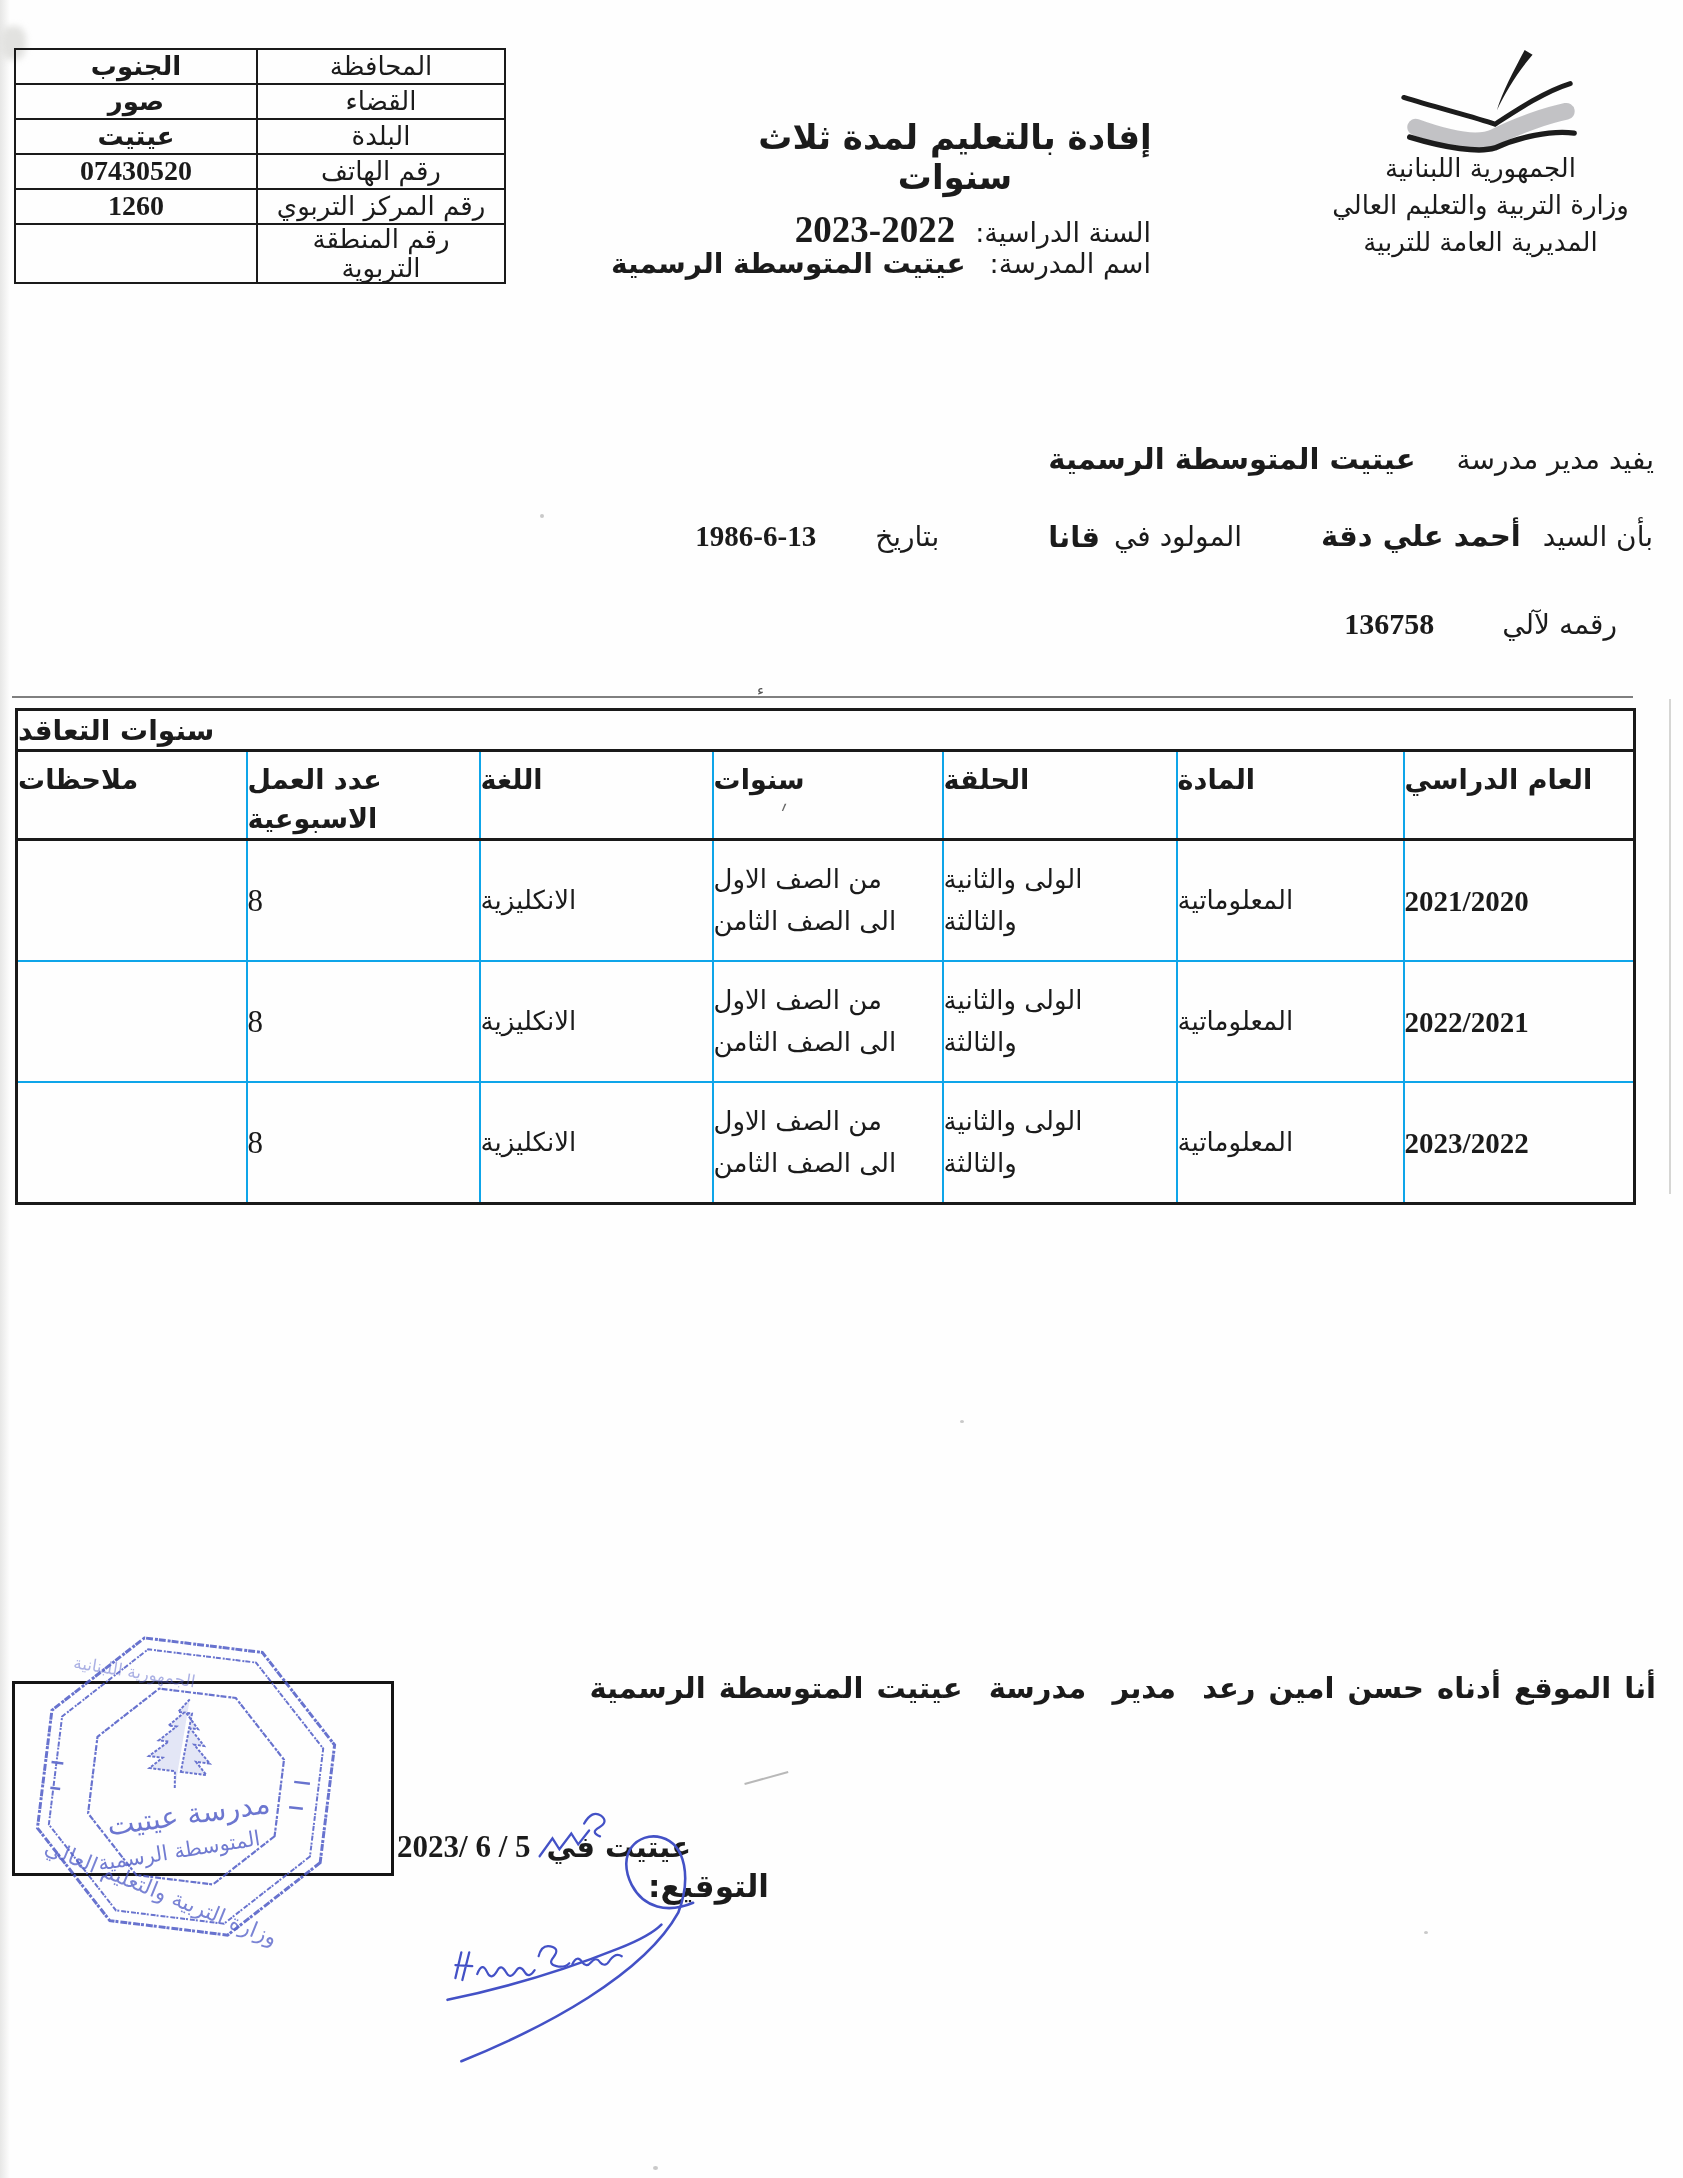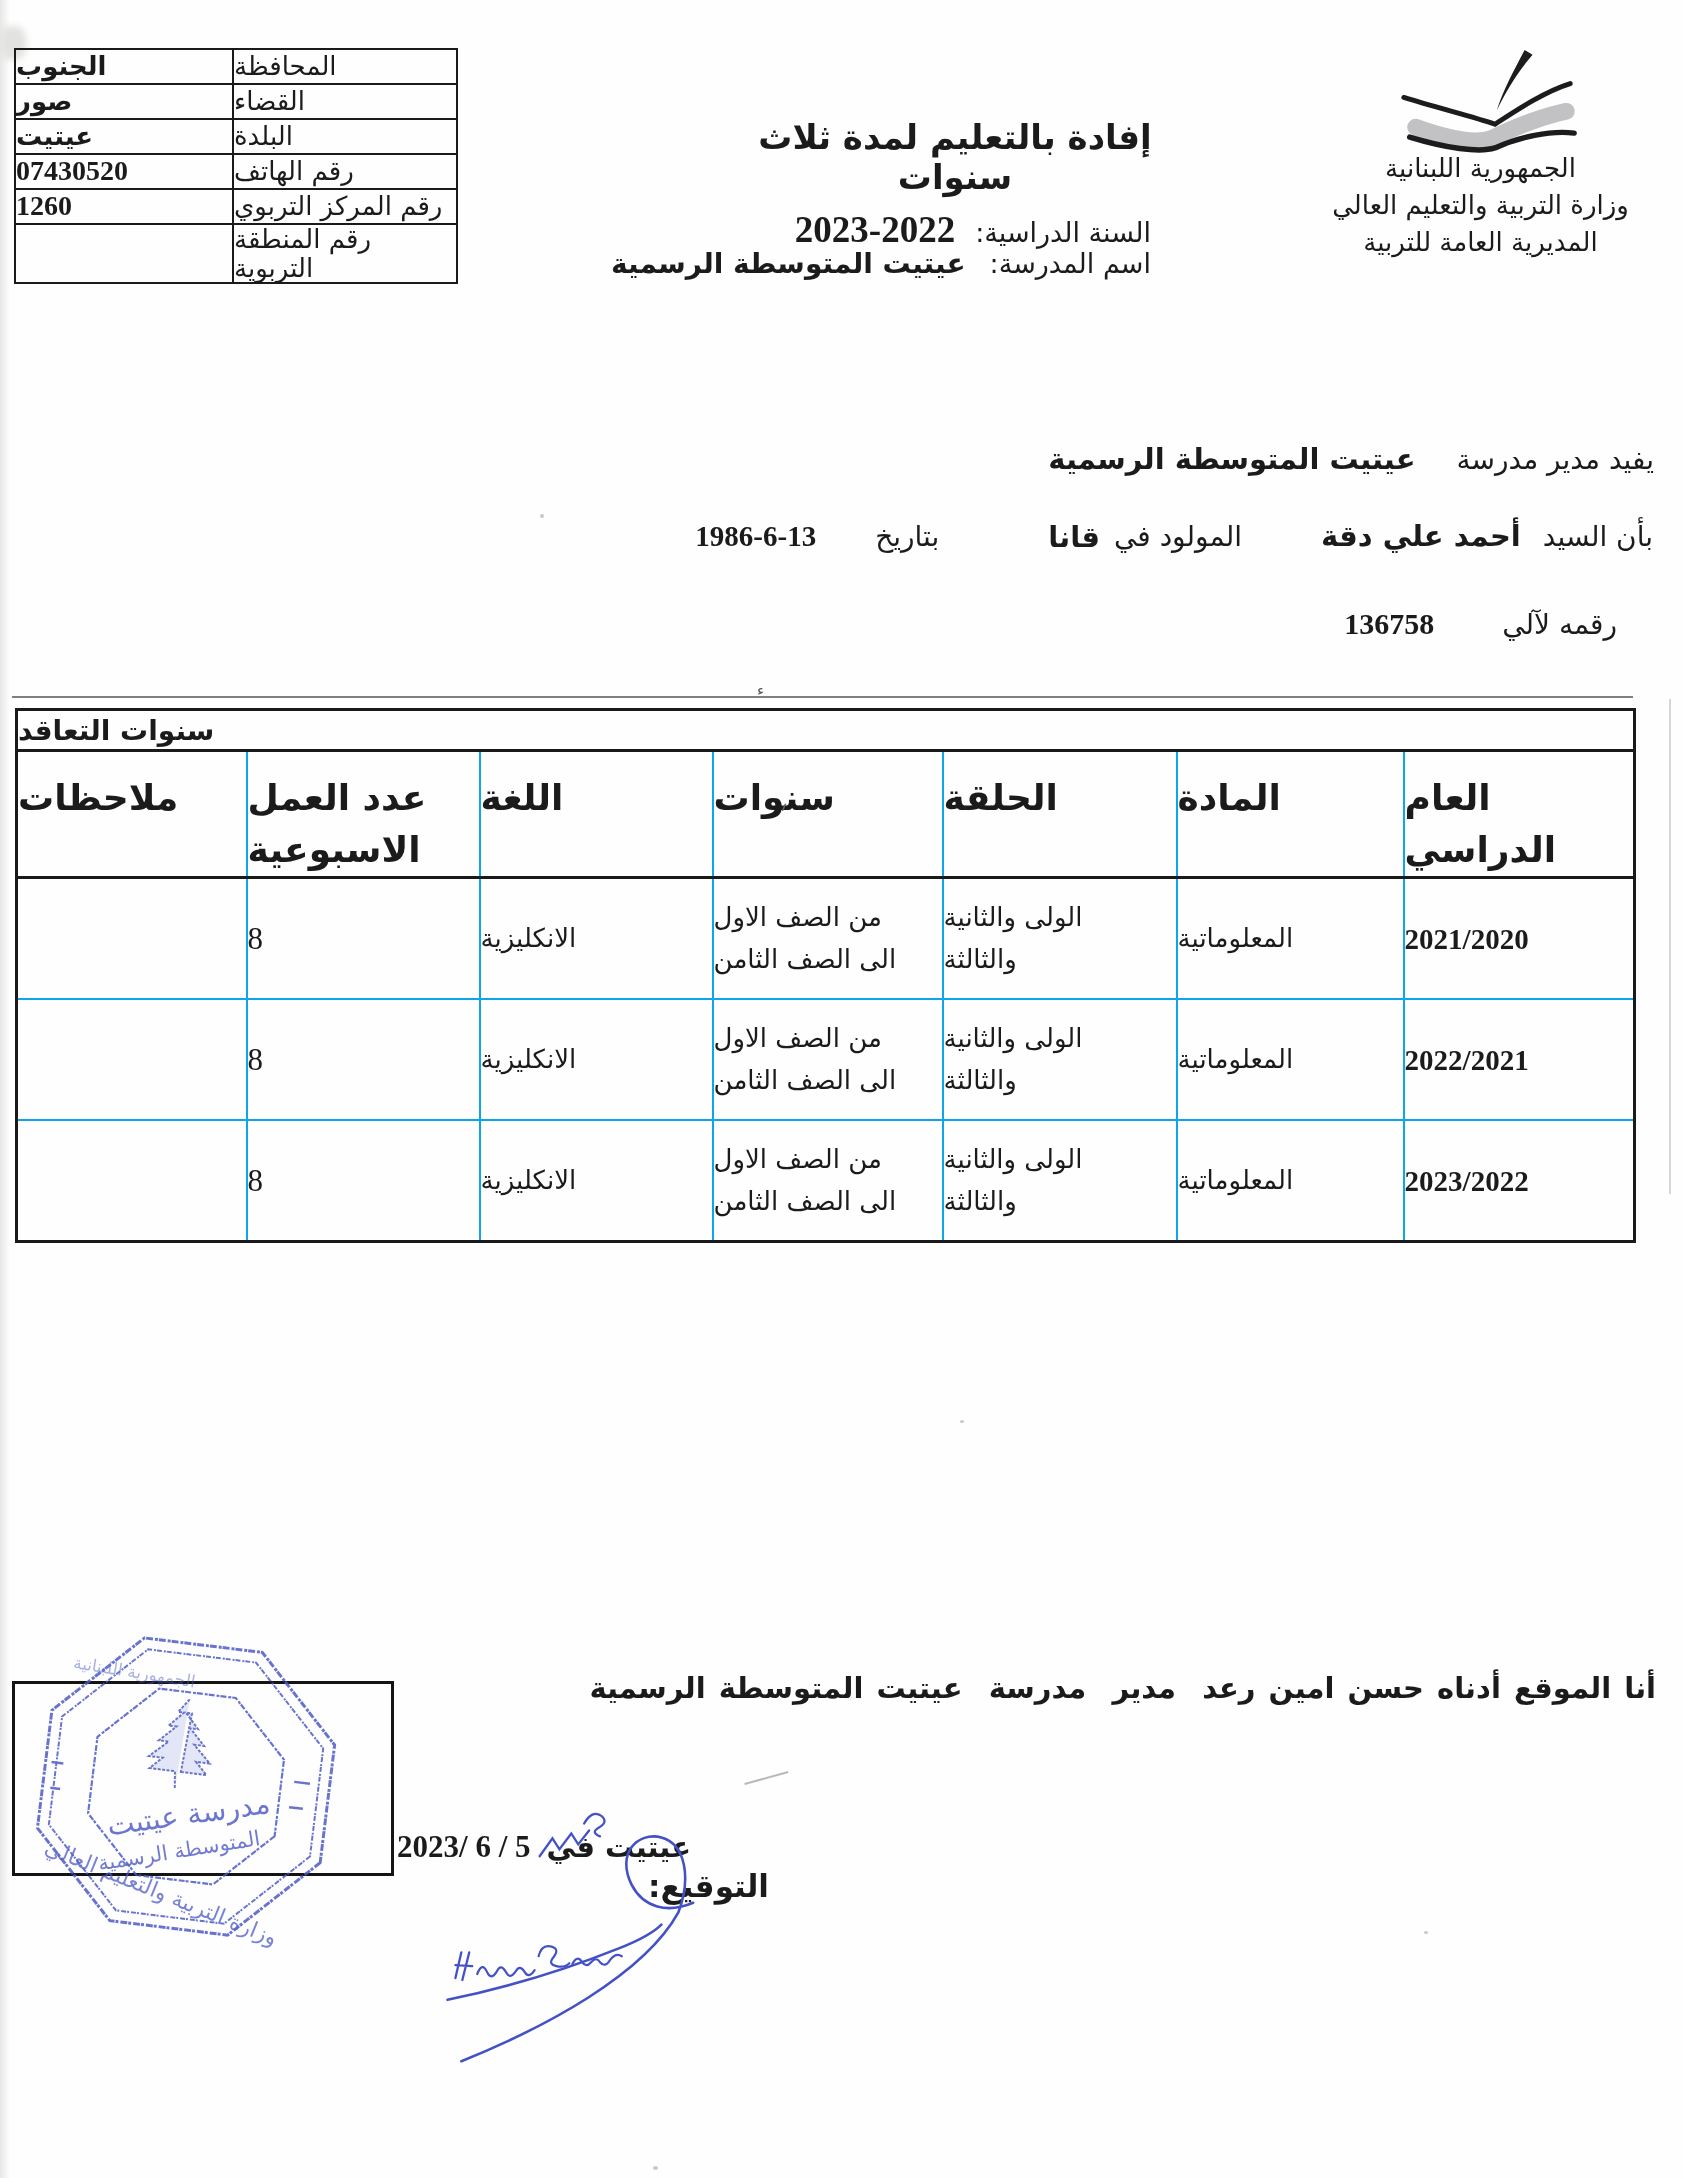--- a/index.html
+++ b/index.html
@@ -6,21 +6,21 @@
   .page{position:relative;width:1683px;height:2178px;background:#fefefe;
         font-family:"DejaVu Sans",sans-serif;color:#1b1b1b;overflow:hidden;}
   .edge-strip{position:absolute;left:0;top:0;width:10px;height:2178px;
               background:linear-gradient(to right,#e7e7e6,#fefefe);z-index:0;}
   .corner-blob{position:absolute;left:0px;top:26px;width:26px;height:34px;background:#e2e2e0;
                border-radius:40%;filter:blur(3px);z-index:0;}
   .num{font-family:"Liberation Serif",serif;}
 
   
   .info-table{position:absolute;left:14px;top:48px;border-collapse:collapse;z-index:2;}
-  .info-table td{border:2px solid #1a1a1a;height:33px;padding:0 0;text-align:left;
+  .info-table td{border:2px solid #1a1a1a;height:33px;padding:0 12px;text-align:center;
                  font-size:26px;line-height:1.1;}
   .info-table td.lbl{width:222px;}
   .info-table td.val{width:216px;font-weight:bold;}
   .info-table td.val .num{font-size:28px;}
 
   
   .logo-svg{position:absolute;left:1384px;top:28px;z-index:1;}
   .ministry{position:absolute;left:1312px;top:150px;width:337px;text-align:center;
             font-size:26px;line-height:37px;direction:rtl;}
 
@@ -55,21 +55,21 @@
   .pre-table-line{position:absolute;left:12px;top:696px;width:1621px;height:2px;
                   background:#3a3a3a;opacity:.65;z-index:1;}
   .right-streak{position:absolute;left:1669px;top:699px;width:2px;height:495px;
                 background:#c4c4c2;opacity:.7;}
   .main-table{position:absolute;left:15px;top:708px;width:1616px;table-layout:fixed;
               border-collapse:collapse;z-index:2;}
   .main-table td,.main-table th{border:2px solid #0ea5e9;text-align:left;
               vertical-align:middle;padding:0;}
   .main-table{border:3px solid #1a1a1a;}
   .mt-title td{height:38px;font-size:28px;font-weight:bold;border-bottom:3px solid #1a1a1a;}
-  .mt-head th{height:75px;vertical-align:top;padding-top:20px;font-size:36px;font-weight:bold;
+  .mt-head th{height:75px;vertical-align:top;padding-top:8px;font-size:27px;font-weight:bold;
               white-space:pre-line;line-height:1.45;border-bottom:3px solid #1a1a1a;}
   .mt-row td{height:119px;font-size:26px;white-space:pre-line;line-height:1.6;}
   .mt-row td.year-cell{font-family:"Liberation Serif",serif;font-size:29px;font-weight:bold;}
   .mt-row td.hours-cell{font-family:"Liberation Serif",serif;font-size:31px;}
 
   
   .declaration{position:absolute;top:1671px;right:27px;direction:rtl;font-size:29px;
                font-weight:bold;white-space:pre-wrap;word-spacing:3px;z-index:2;}
   .black-rect{position:absolute;left:12px;top:1681px;width:376px;height:189px;
               border:3px solid #141414;z-index:2;}

